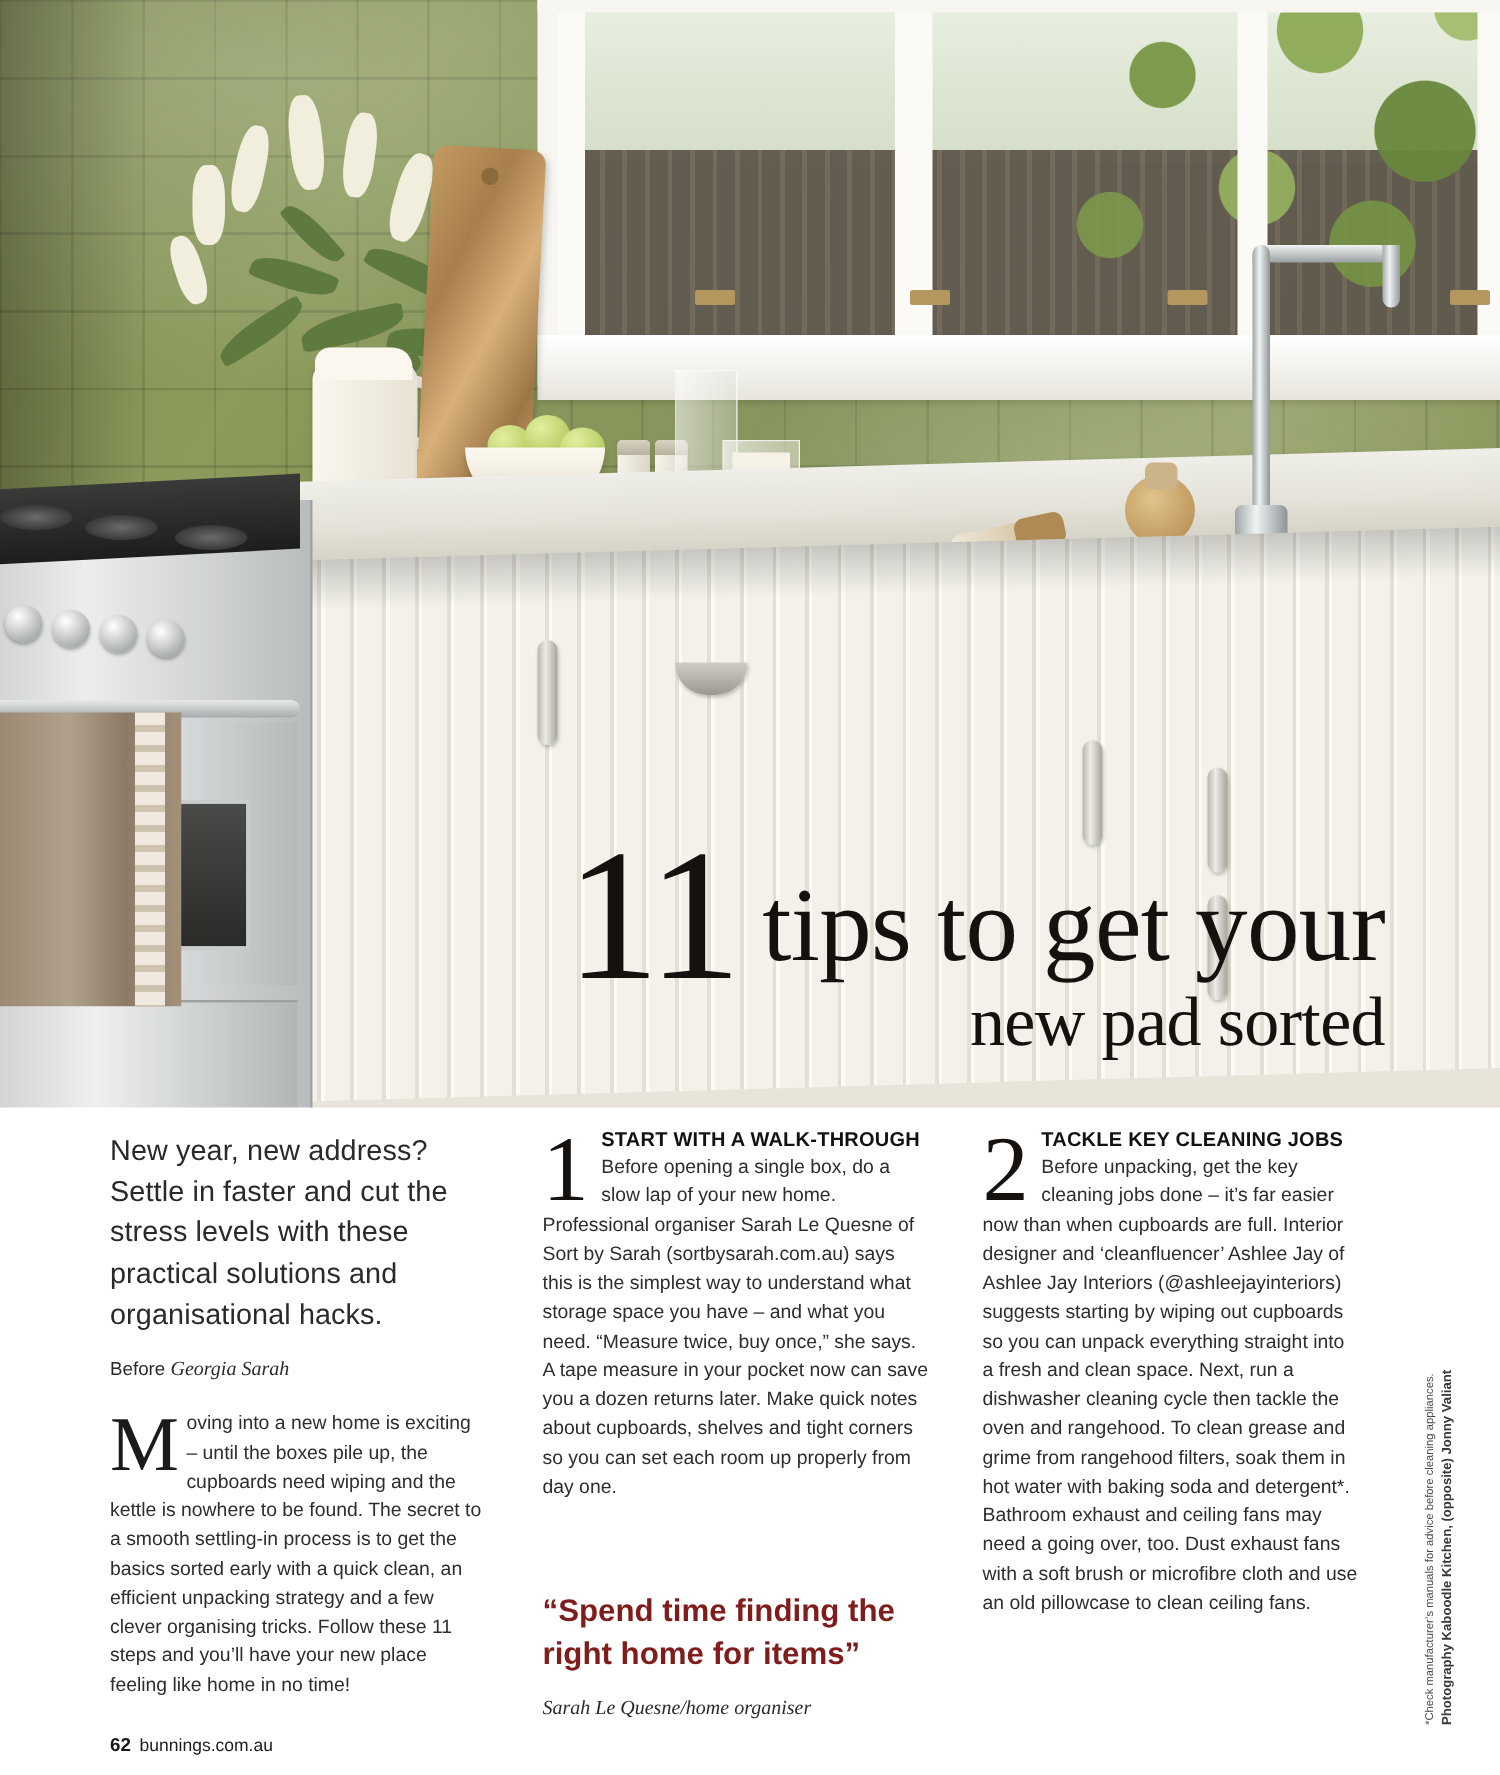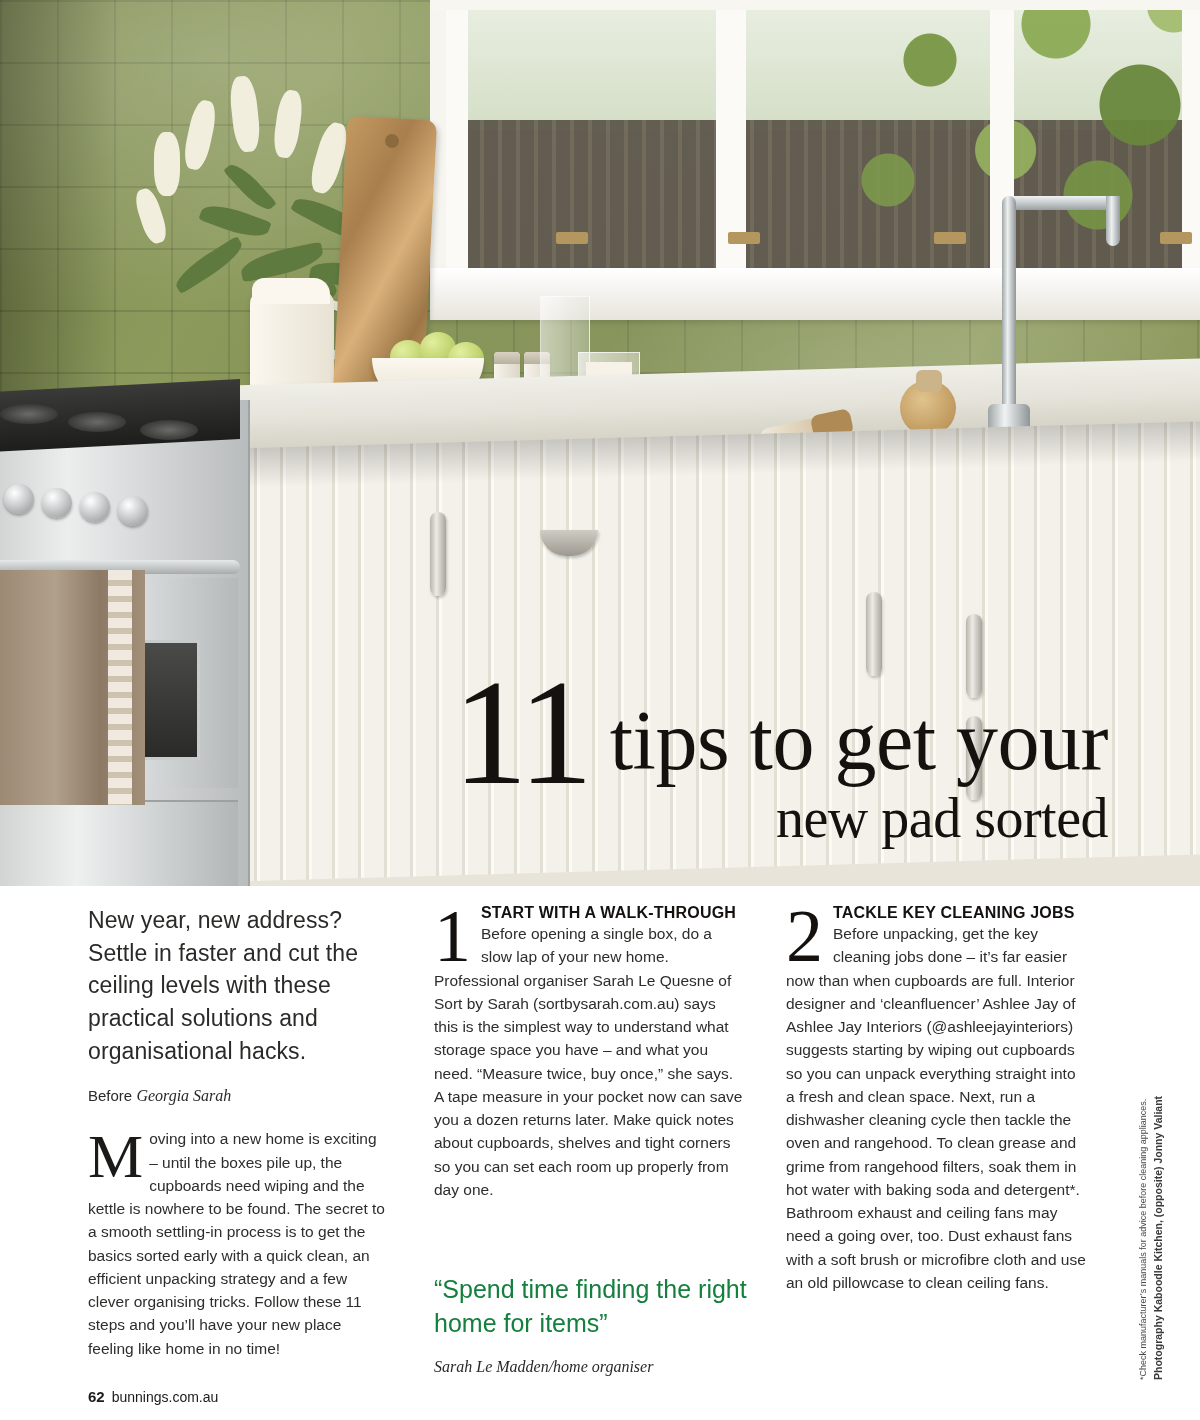--- a/index.html
+++ b/index.html
@@ -333,21 +333,21 @@
   }
   .tiphead{
     font-size:16px; font-weight:bold; letter-spacing:.2px; color:#14110f; text-transform:uppercase;
   }
   .tipbody{
     font-size:15.5px; line-height:1.5; color:#2e2d2b;
   }
 
   .pullquote{
     position:absolute; left:434px; top:385px; width:320px;
-    font-size:25px; line-height:1.35; color:#15803d;
+    font-size:25px; line-height:1.35; color:#7f1d1d;font-weight:bold;
   }
   .pullattr{
     position:absolute; left:434px; top:470px; width:320px;
     font-family:"Liberation Serif", serif; font-style:italic; font-size:16px; color:#2b2a28;
   }
 
   .credits{
     position:absolute; left:1136px; top:960px; width:26px; height:420px;
     transform-origin: left top;
   }
@@ -476,40 +476,40 @@
       <span class="l1"><span class="big">11</span> <span>tips to get your</span></span>
       <span class="l2">new pad sorted</span>
     </div>
   </div>
 
   <div class="divider"></div>
 
   <div class="content">
 
     <div class="col col1">
-      <div class="standfirst">New year, new address? Settle in faster and cut the ceiling levels with these practical solutions and organisational hacks.</div>
+      <div class="standfirst">New year, new address? Settle in faster and cut the stress levels with these practical solutions and organisational hacks.</div>
       <div class="words">
         <b>Before</b>
         <i>Georgia Sarah</i>
       </div>
       <div class="body">
         <span class="dropcap">M</span><span>oving into a new home is exciting – until the boxes pile up, the cupboards need wiping and the kettle is nowhere to be found. The secret to a smooth settling-in process is to get the basics sorted early with a quick clean, an efficient unpacking strategy and a few clever organising tricks. Follow these 11 steps and you’ll have your new place feeling like home in no time!</span>
       </div>
     </div>
 
     <div class="col col2">
       <div>
         <span class="tipnum">1</span>
         <div class="tiphead">START WITH A WALK-THROUGH</div>
         <div class="tipbody">Before opening a single box, do a slow lap of your new home. Professional organiser Sarah Le Quesne of Sort by Sarah (sortbysarah.com.au) says this is the simplest way to understand what storage space you have – and what you need. “Measure twice, buy once,” she says. A tape measure in your pocket now can save you a dozen returns later. Make quick notes about cupboards, shelves and tight corners so you can set each room up properly from day one.</div>
       </div>
     </div>
 
     <div class="pullquote">“Spend time finding the right home for items”</div>
-    <div class="pullattr">Sarah Le Madden/home organiser</div>
+    <div class="pullattr">Sarah Le Quesne/home organiser</div>
 
     <div class="col col3">
       <div>
         <span class="tipnum">2</span>
         <div class="tiphead">TACKLE KEY CLEANING JOBS</div>
         <div class="tipbody">Before unpacking, get the key cleaning jobs done – it’s far easier now than when cupboards are full. Interior designer and ‘cleanfluencer’ Ashlee Jay of Ashlee Jay Interiors (@ashleejayinteriors) suggests starting by wiping out cupboards so you can unpack everything straight into a fresh and clean space. Next, run a dishwasher cleaning cycle then tackle the oven and rangehood. To clean grease and grime from rangehood filters, soak them in hot water with baking soda and detergent*. Bathroom exhaust and ceiling fans may need a going over, too. Dust exhaust fans with a soft brush or microfibre cloth and use an old pillowcase to clean ceiling fans.</div>
       </div>
     </div>
   </div>
 

